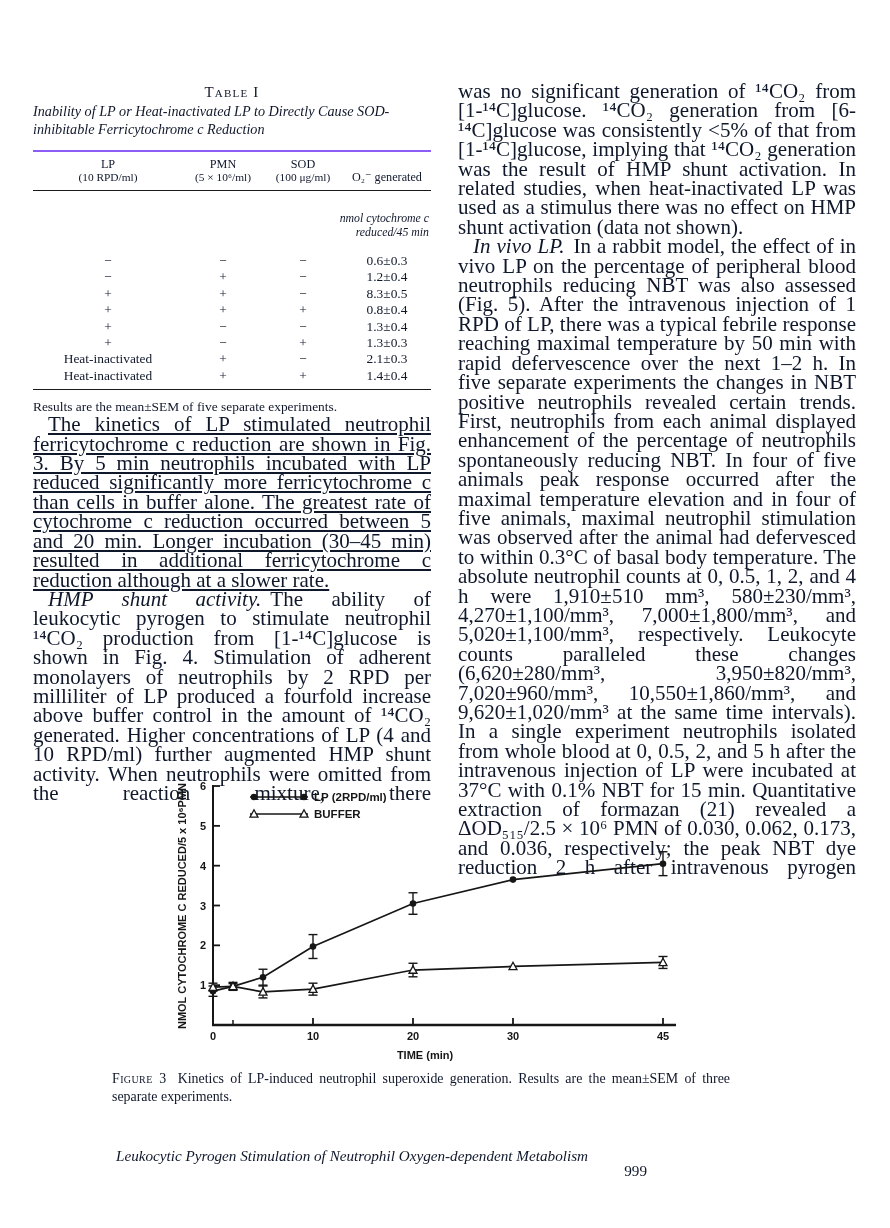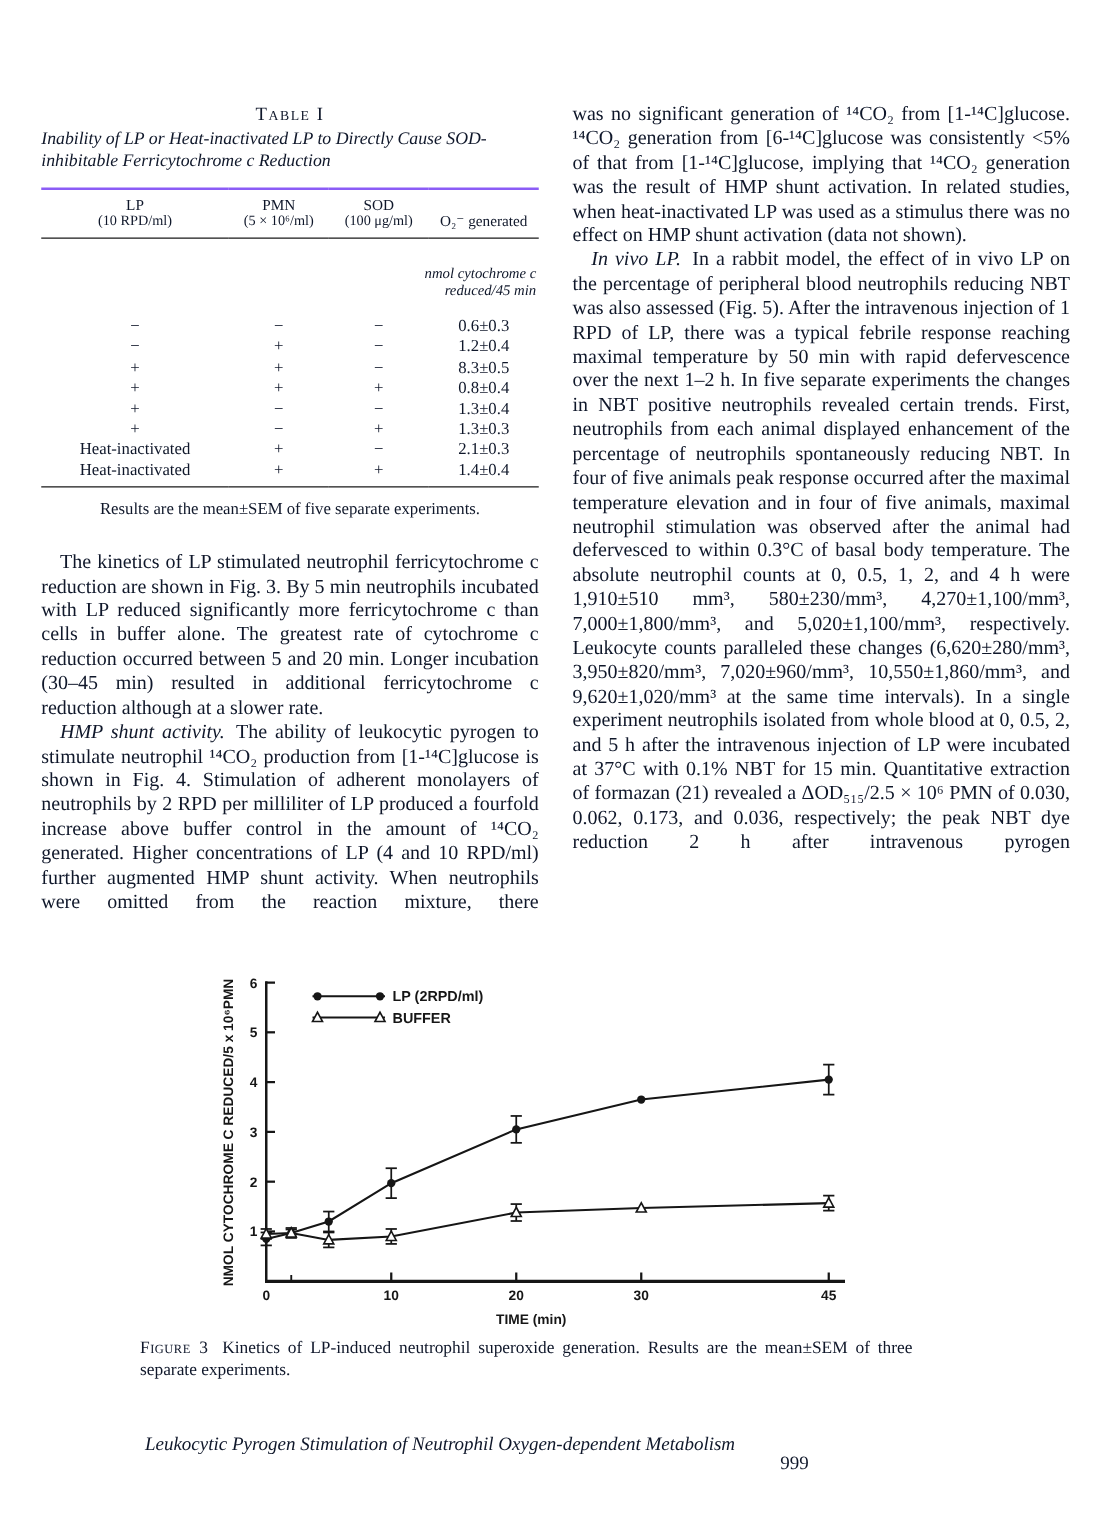--- a/index.html
+++ b/index.html
@@ -14,25 +14,25 @@
   #t1{width:100%;border-collapse:collapse;border-top:2px solid #8b5cf6;margin-top:12px;}
   #t1 th{font-weight:normal;vertical-align:bottom;text-align:center;padding:5px 0 6px;}
   #t1 .cn{font-size:12.2px;line-height:14px;}
   #t1 .cs{font-size:11.4px;line-height:13px;}
   #t1 tr.cols th{border-bottom:1.5px solid #1a1a1a;}
   #t1 td.units{font-style:italic;font-size:11.8px;line-height:14px;text-align:right;
                white-space:pre-line;padding:20px 2px 12px;}
   #t1 tbody td{text-align:center;font-size:13.4px;line-height:16.4px;padding:0;}
   #t1 tbody tr:first-child td{padding-top:2px;}
   #t1 tbody tr:last-child td{border-bottom:1.5px solid #1a1a1a;padding-bottom:5px;}
-  .tbl-foot{font-size:13.4px;margin-top:9px;text-align:center;}
-
-  p.body{font-size:16px;line-height:19.4px;text-align:justify;margin:0;}
+  .tbl-foot{font-size:13.4px;margin-top:9px;}
+
+  p.body{font-size:21px;line-height:19.4px;text-align:justify;margin:0;}
   p.indent{text-indent:15px;}
-  p.mt{margin-top:25px;}
+  p.mt{text-decoration:underline;}
   .lead{font-style:italic;margin-right:9px;}
   .cont{text-align-last:justify;}
 
   .figure{position:absolute;left:150px;top:778px;width:575px;height:292px;}
   .figure svg text{fill:#161616;}
   .figure .tick{font:bold 11px "Liberation Sans","DejaVu Sans",sans-serif;}
   .figure .axis{font:bold 11px "Liberation Sans","DejaVu Sans",sans-serif;}
   .figure .leg{font:bold 11.5px "Liberation Sans","DejaVu Sans",sans-serif;}
 
   .caption{position:absolute;left:112px;top:1070px;width:618px;font-size:13.9px;line-height:18px;text-align:justify;}

